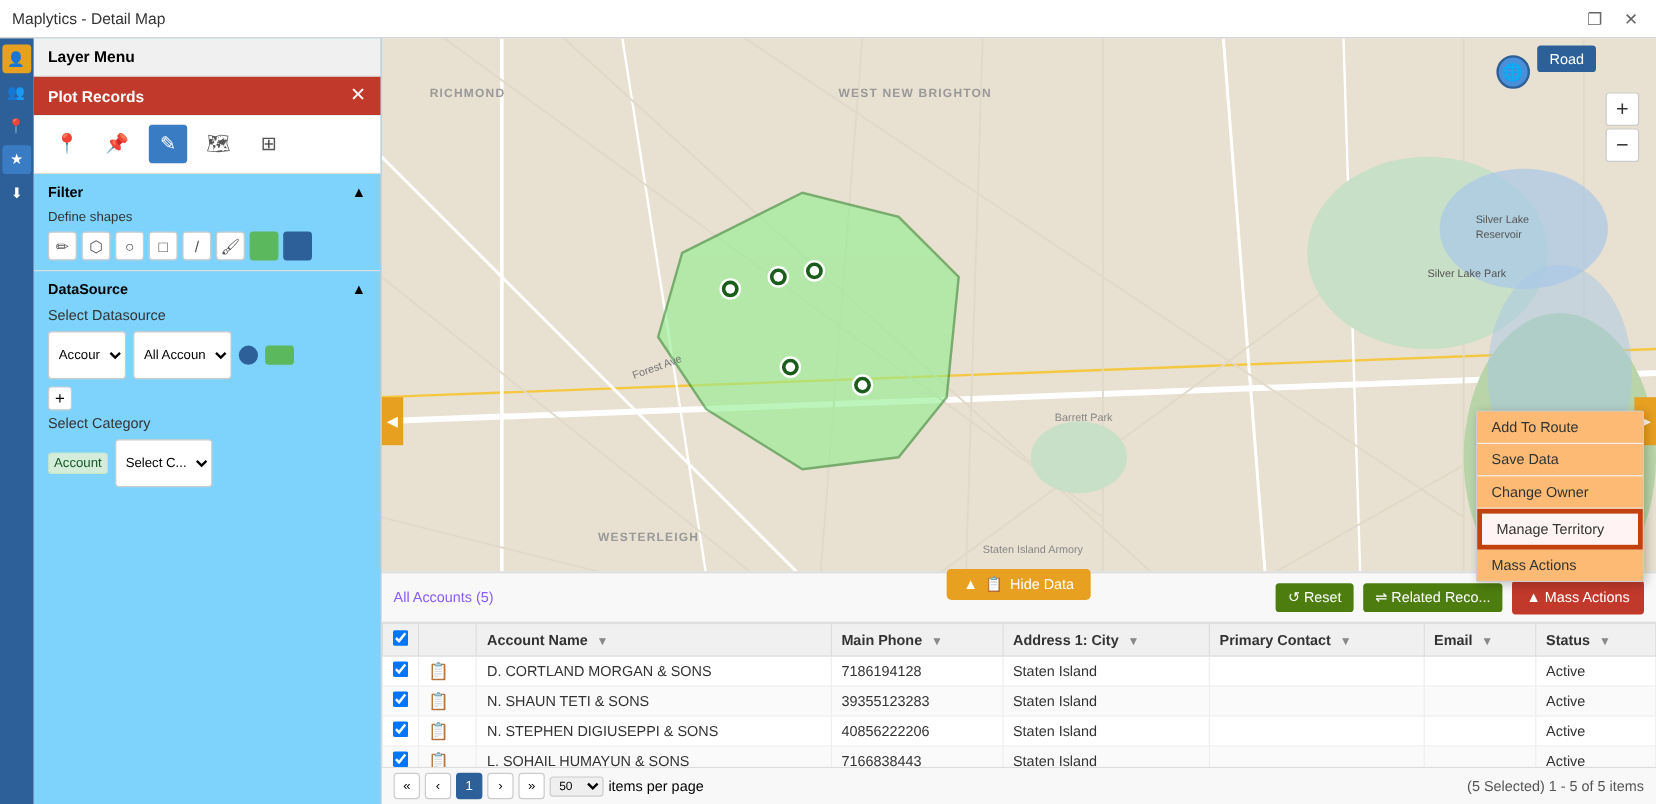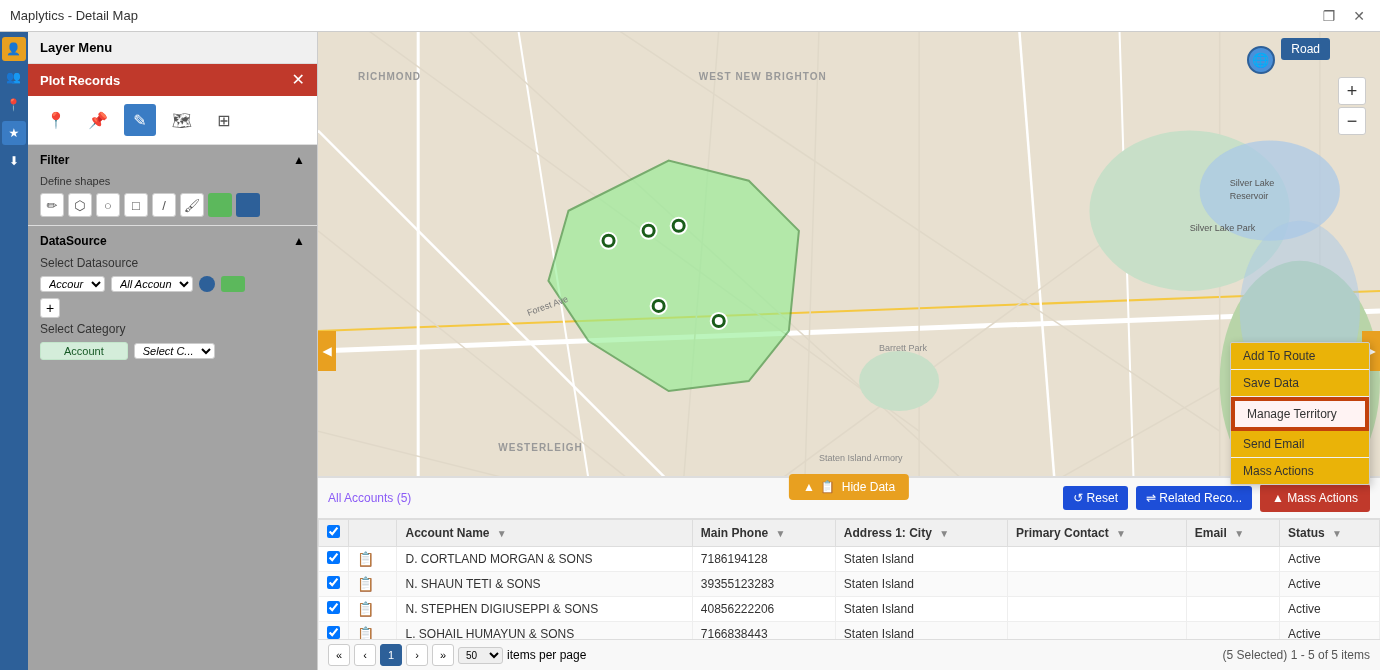--- a/index.html
+++ b/index.html
@@ -47,21 +47,21 @@
       color: #fff;
       font-size: 12px;
       cursor: pointer;
     }
     .sidebar-icon.active { background: #e8a020; }
     .sidebar-icon.active2 { background: #3a7cc4; }
 
     
     .layer-panel {
       width: 290px;
-      background: #a3a3a3;
+      background: #7dd3fc;
       border-right: 1px solid #ccc;
       display: flex;
       flex-direction: column;
       z-index: 5;
     }
     .layer-menu-header {
       background: #f0f0f0;
       padding: 8px 12px;
       font-weight: 600;
       font-size: 13px;
@@ -184,23 +184,22 @@
     .datasource-row {
       display: flex;
       align-items: center;
       gap: 6px;
       margin-bottom: 6px;
     }
     .small-select {
       font-size: 11px;
       border: 1px solid #ccc;
       border-radius: 3px;
-      padding: 0 4px;
-      background: #fff;
-      font-style: italic;
+      padding: 12px 4px;
+      background: #fff;
     }
     .plus-btn {
       width: 20px;
       height: 20px;
       border: 1px solid #ccc;
       border-radius: 3px;
       display: flex;
       align-items: center;
       justify-content: center;
       cursor: pointer;
@@ -211,21 +210,21 @@
     .select-category-label { font-size: 12px; margin-bottom: 6px; color: #333; }
     .category-row {
       display: flex;
       align-items: center;
       gap: 6px;
     }
     .category-badge {
       background: #d4edda;
       color: #155724;
       font-size: 11px;
-      padding: 2px 23px;
+      padding: 2px 4px;
       border-radius: 3px;
       border: 1px solid #c3e6cb;
     }
 
     
     .map-container {
       flex: 1;
       position: relative;
       overflow: hidden;
     }
@@ -320,21 +319,21 @@
       align-items: center;
       gap: 6px;
       z-index: 20;
     }
 
     
     .context-menu {
       position: absolute;
       right: 60px;
       bottom: 175px;
-      background: #eab308;
+      background: #fdba74;
       border: 1px solid #ccc;
       border-radius: 2px;
       box-shadow: 2px 2px 8px rgba(0,0,0,0.2);
       z-index: 30;
       min-width: 130px;
     }
     .context-menu-item {
       padding: 6px 12px;
       cursor: pointer;
       font-size: 12px;
@@ -367,21 +366,21 @@
     }
     .accounts-link {
       color: #8b5cf6;
       font-size: 12px;
       cursor: pointer;
       text-decoration: none;
       font-weight: 500;
     }
     .spacer { flex: 1; }
     .toolbar-btn {
-      background: #1d4ed8;
+      background: #4d7c0f;
       color: #fff;
       border: none;
       padding: 5px 10px;
       border-radius: 3px;
       cursor: pointer;
       font-size: 12px;
       display: flex;
       align-items: center;
       gap: 4px;
     }
@@ -626,22 +625,22 @@
 
     <button class="hide-data-btn">
       <span>▲</span>
       <span style="font-size:12px;">📋</span>
       <span>Hide Data</span>
     </button>
 
     <div class="context-menu" style="right:10px;bottom:185px;width:140px;">
       <div class="context-menu-item">Add To Route</div>
       <div class="context-menu-item">Save Data</div>
+      <div class="context-menu-item">Change Owner</div>
       <div class="context-menu-item highlighted">Manage Territory</div>
-      <div class="context-menu-item">Send Email</div>
       <div class="context-menu-item">Mass Actions</div>
     </div>
 
     <div class="data-panel">
 
       <div class="data-panel-toolbar">
         <a class="accounts-link">All Accounts (5)</a>
         <div class="spacer"></div>
         <button class="toolbar-btn">↺ Reset</button>
         <button class="toolbar-btn">⇌ Related Reco...</button>

